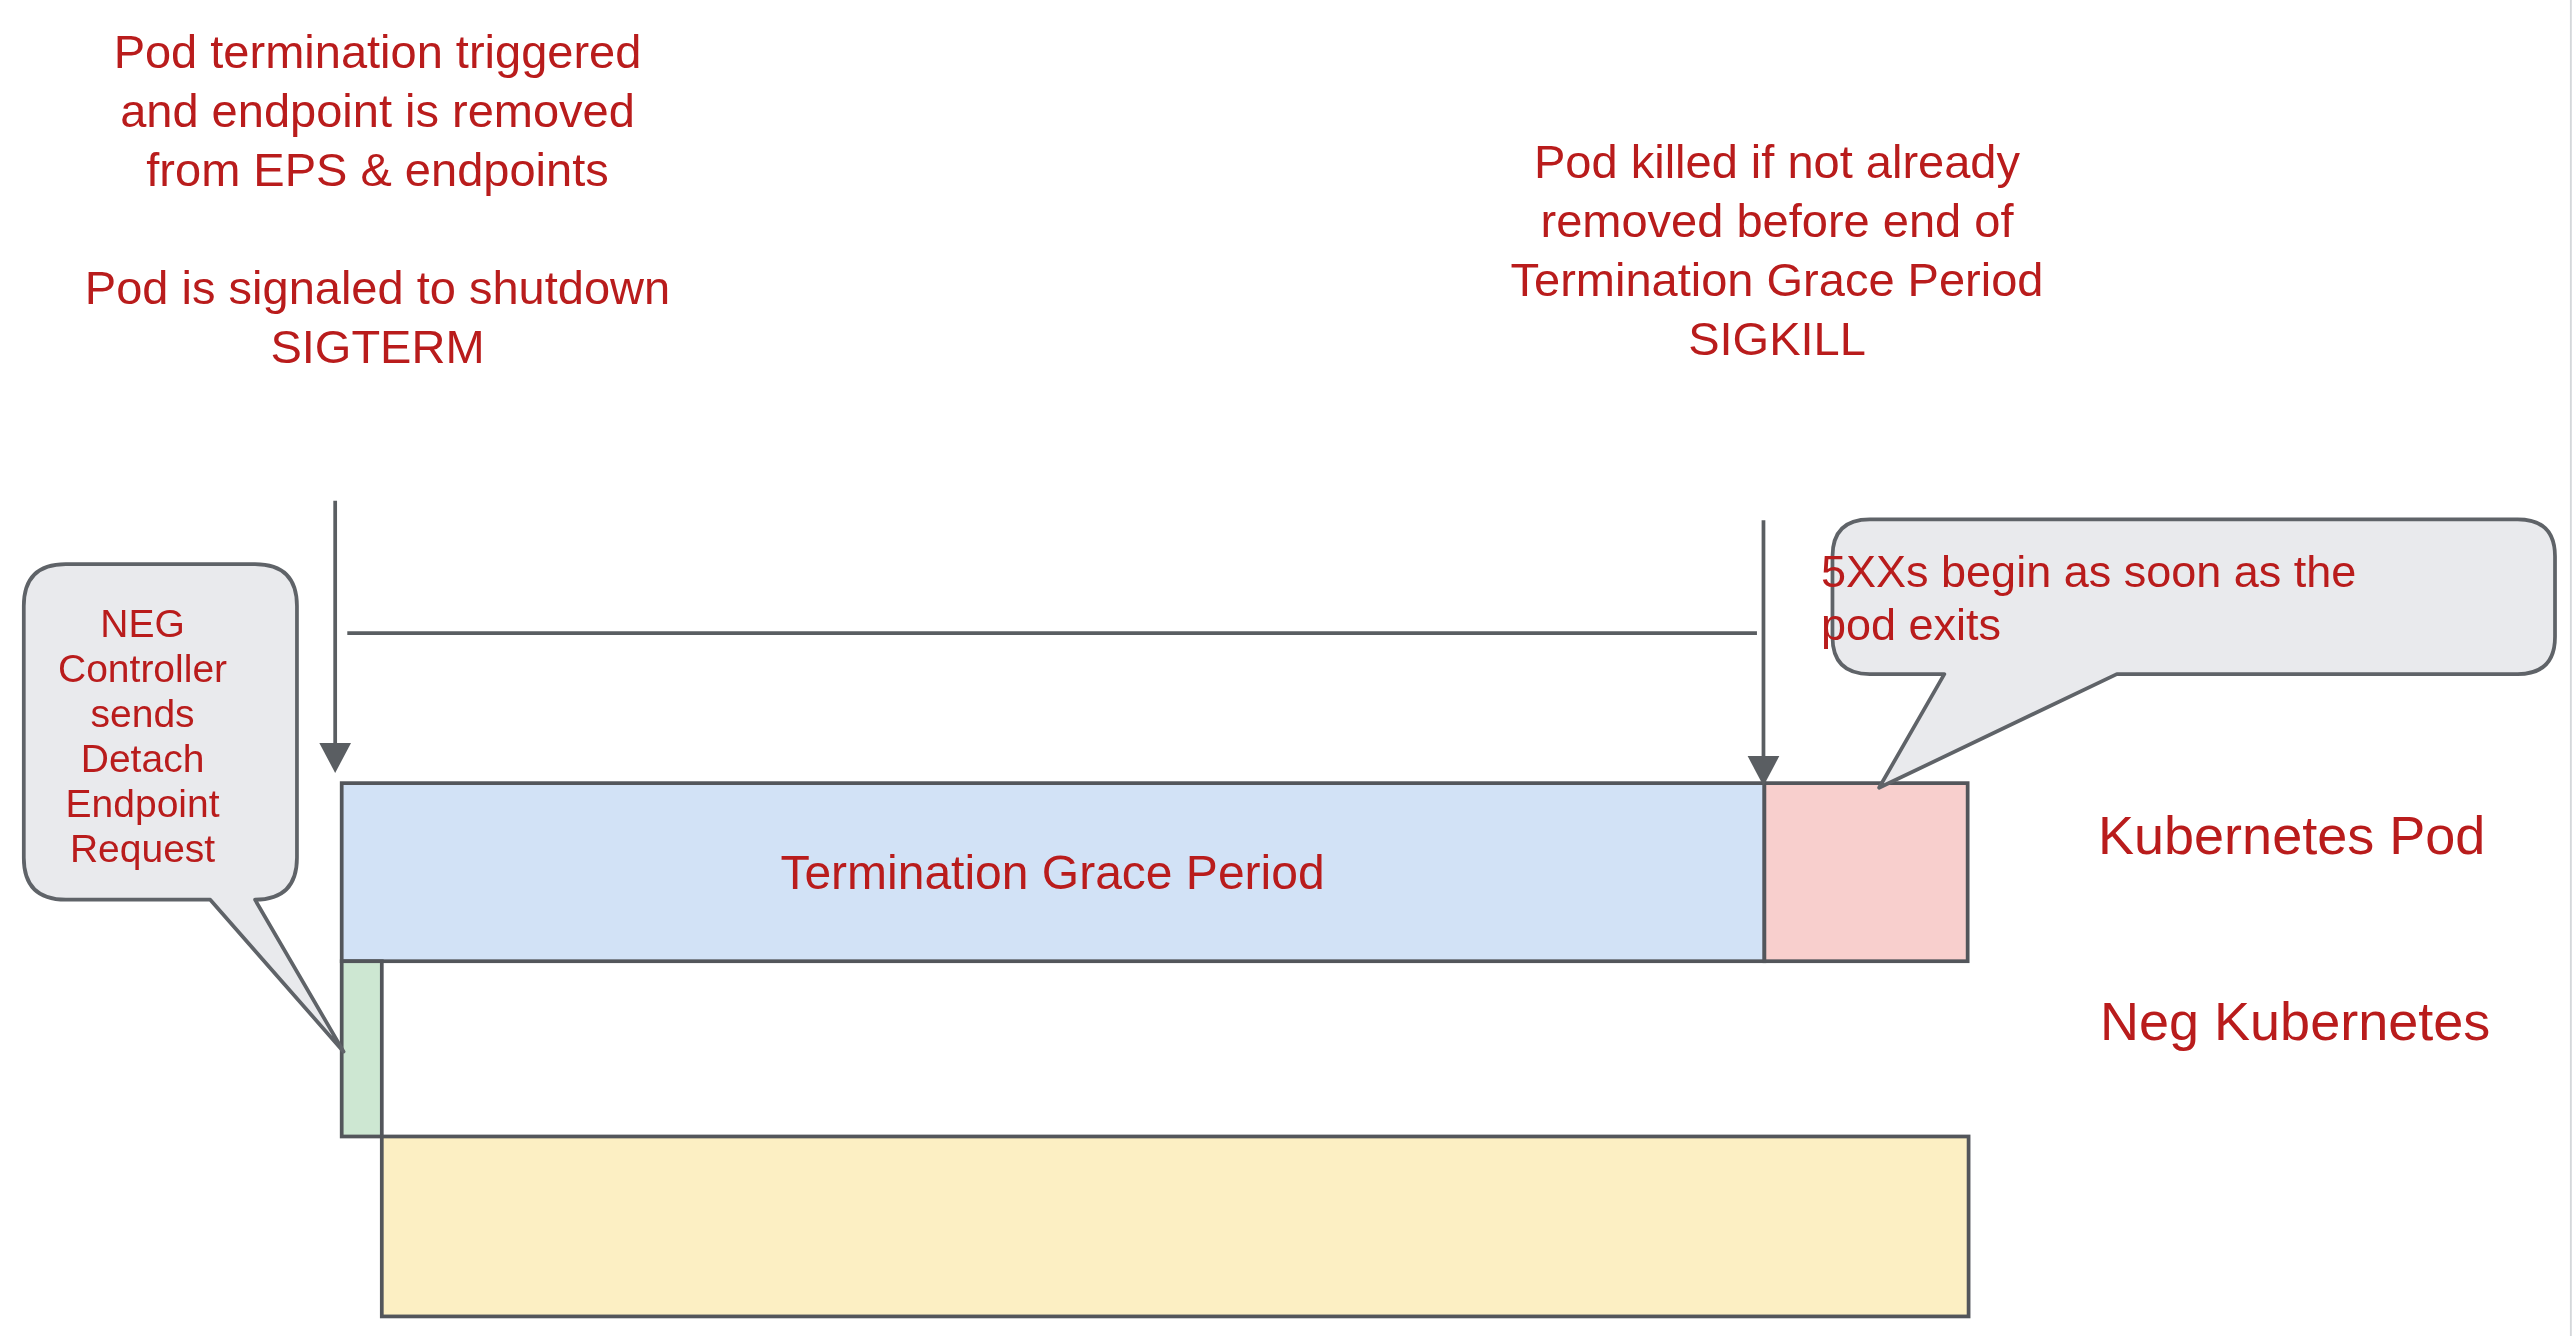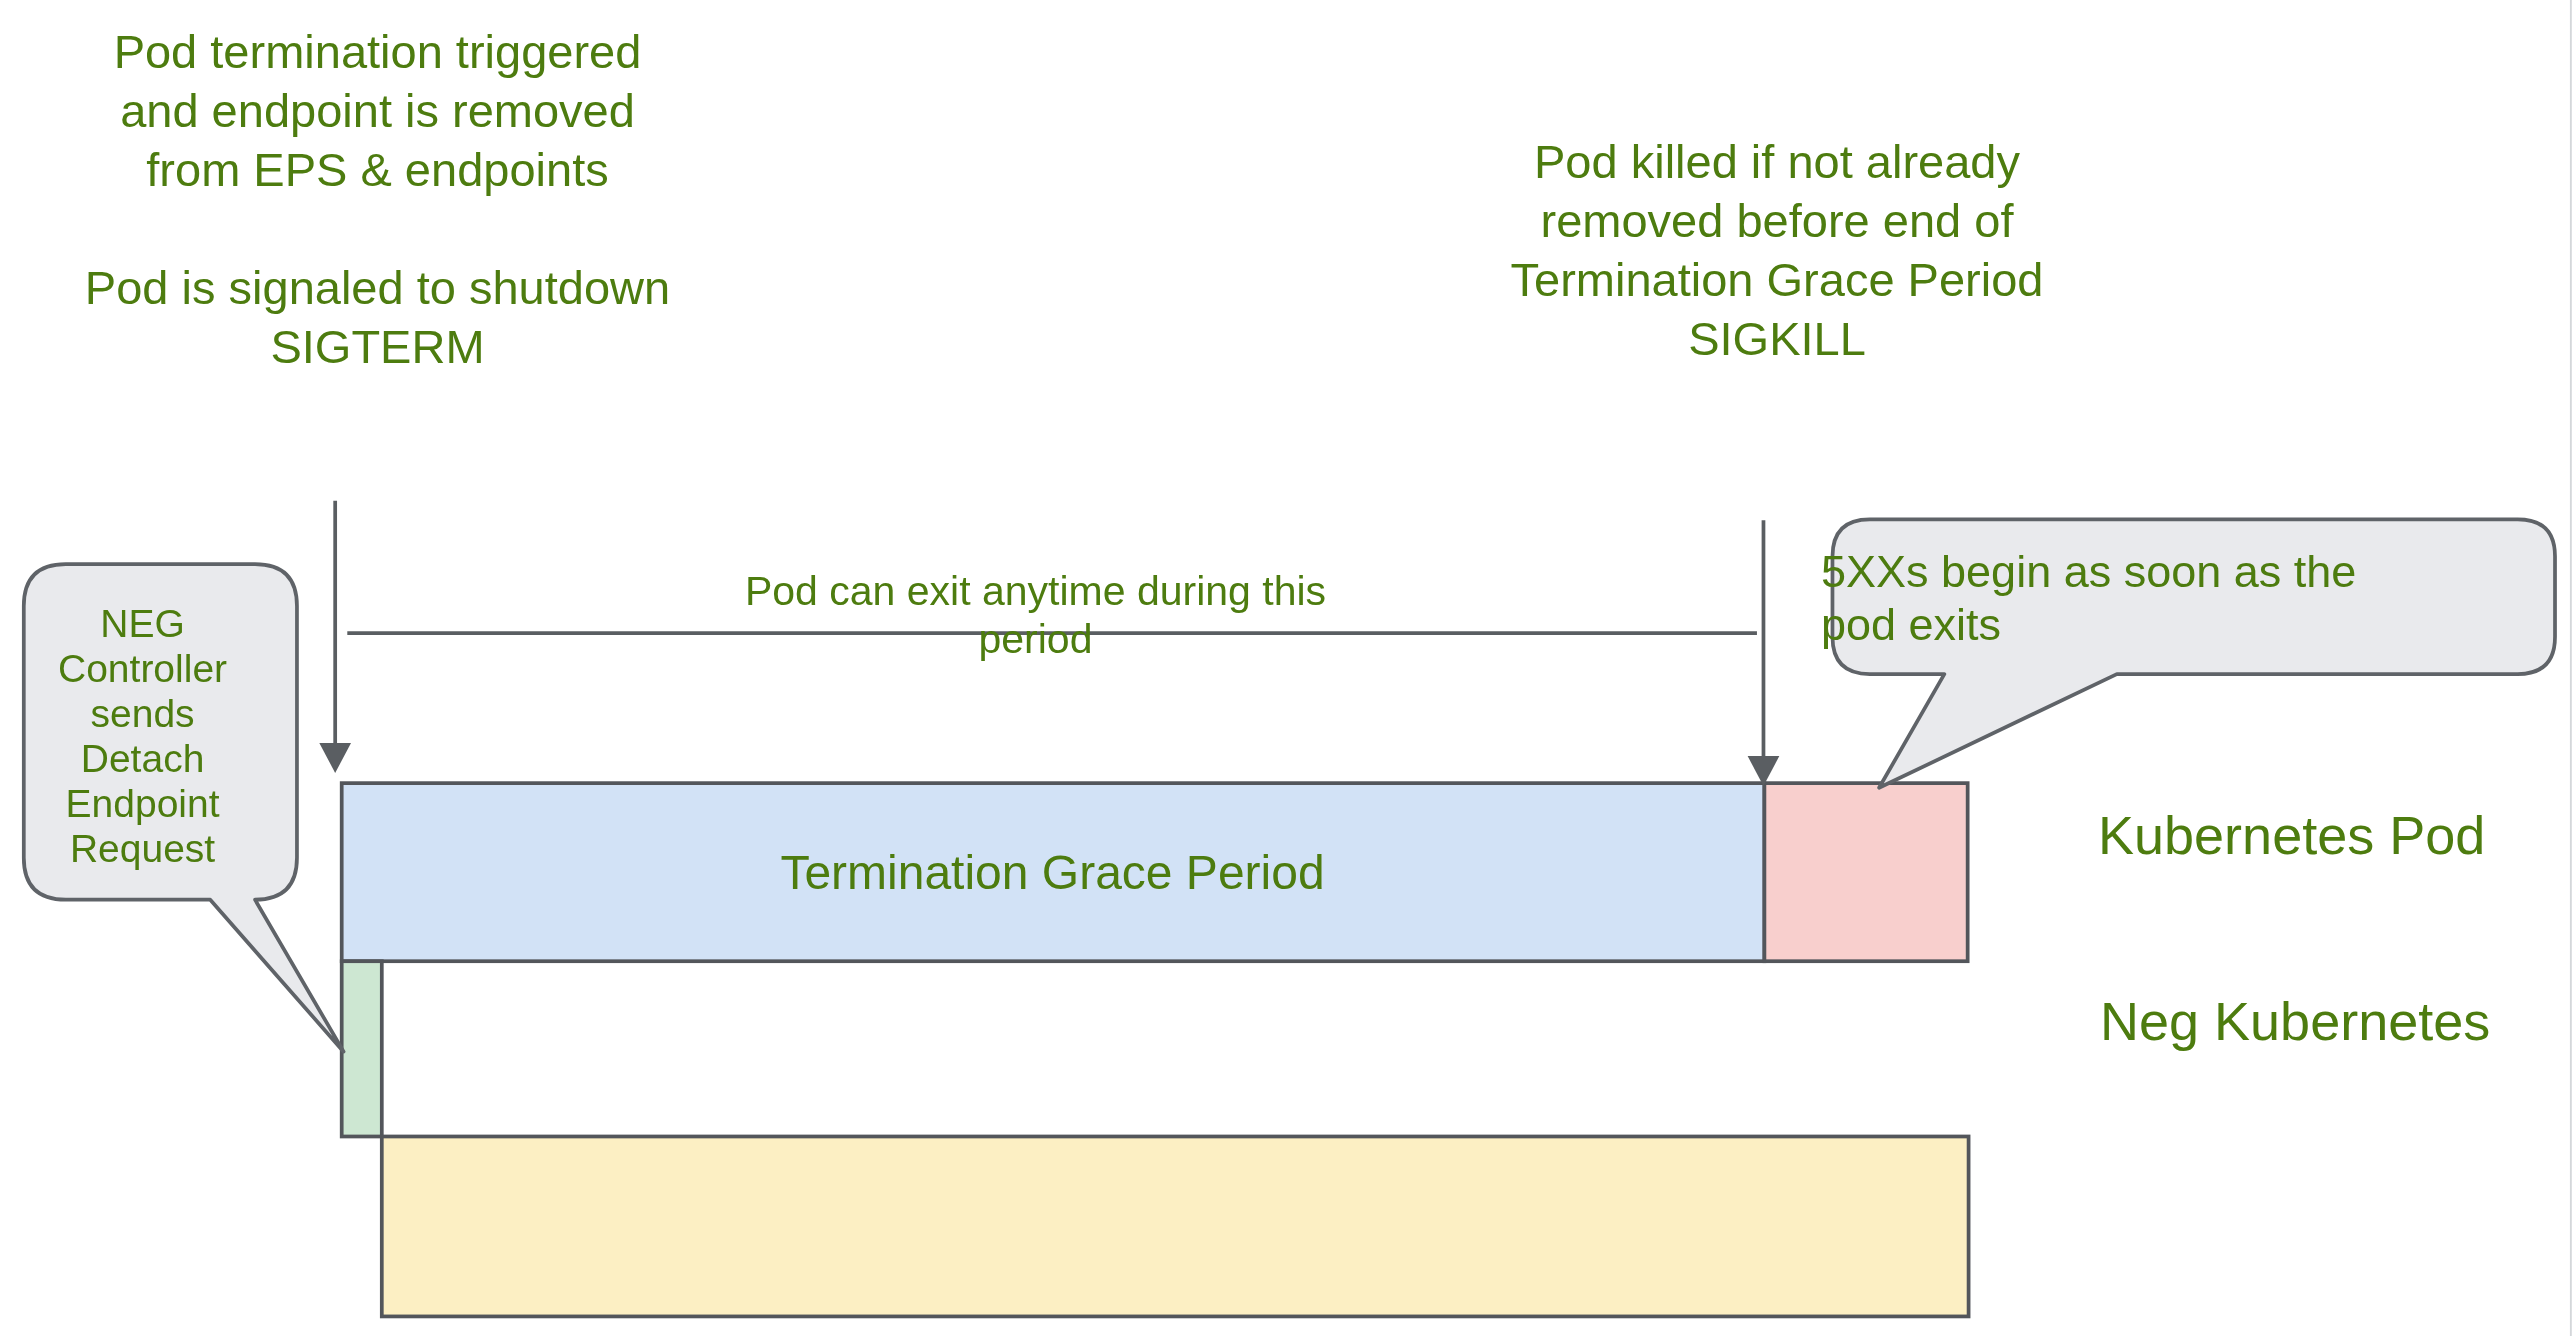--- a/index.html
+++ b/index.html
@@ -2,21 +2,21 @@
 <html style="font-size:15px"><head>
 <meta charset="utf-8">
 <style>
   html, body { margin: 0; padding: 0; background: #ffffff; }
   #stage {
     position: relative;
     width: 2576px;
     height: 1336px;
     background: #ffffff;
     font-family: "Liberation Sans", sans-serif;
-    color: #4d7c0f;
+    color: #b91c1c;
     overflow: hidden;
   }
   #shapes { position: absolute; left: 0; top: 0; }
   .txt { position: absolute; white-space: pre-line; }
   .ann { font-size: 47px; line-height: 59px; text-align: center; }
   .period-label { font-size: 41px; line-height: 48px; text-align: center; }
   .bar-label {
     position: absolute;
     display: flex; align-items: center; justify-content: center;
     font-size: 48px; text-align: center; white-space: pre-line;
@@ -61,21 +61,20 @@
 from EPS &amp; endpoints
 
 Pod is signaled to shutdown
 SIGTERM</div>
 
   <div class="txt ann" style="left:1441px; top:132px; width:672px;">Pod killed if not already
 removed before end of
 Termination Grace Period
 SIGKILL</div>
 
-  <div class="txt period-label" style="left:709px; top:567px; width:653px;">Pod can exit anytime during this period</div>
 
   <div class="bar-label" style="left:341px; top:783px; width:1423px; height:178px;">Termination Grace Period</div>
 
 
 
   <div class="txt lane-label" style="left:2098px; top:803px;">Kubernetes Pod</div>
 
   <div class="txt lane-label" style="left:2100px; top:989px;">Neg Kubernetes</div>
 
 

